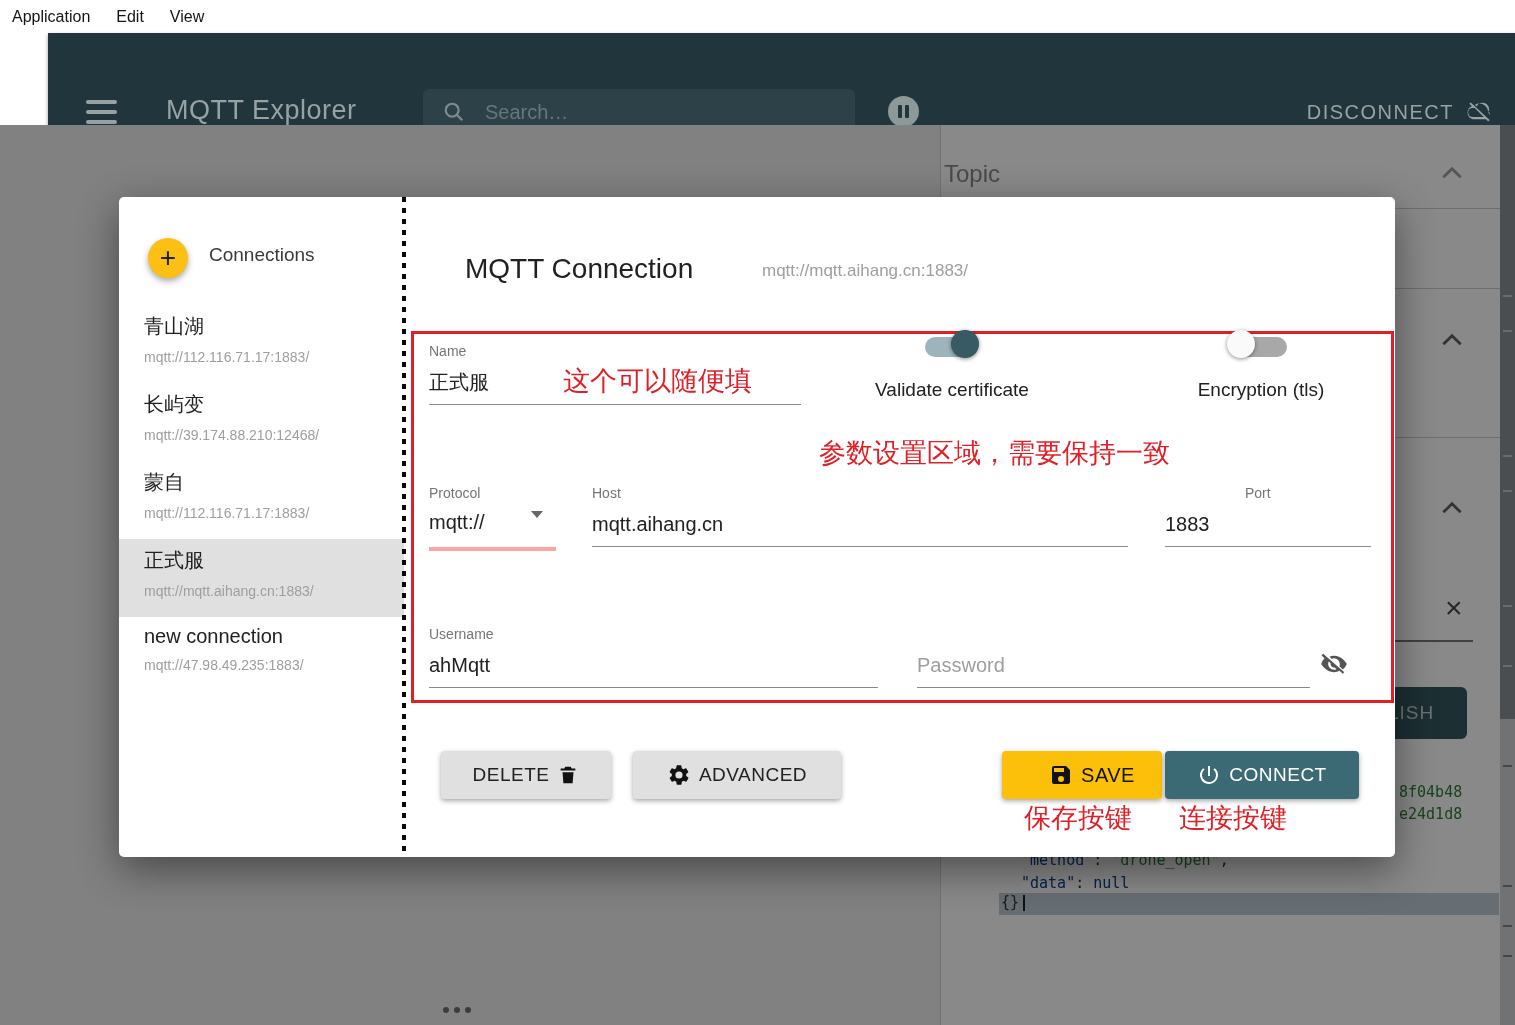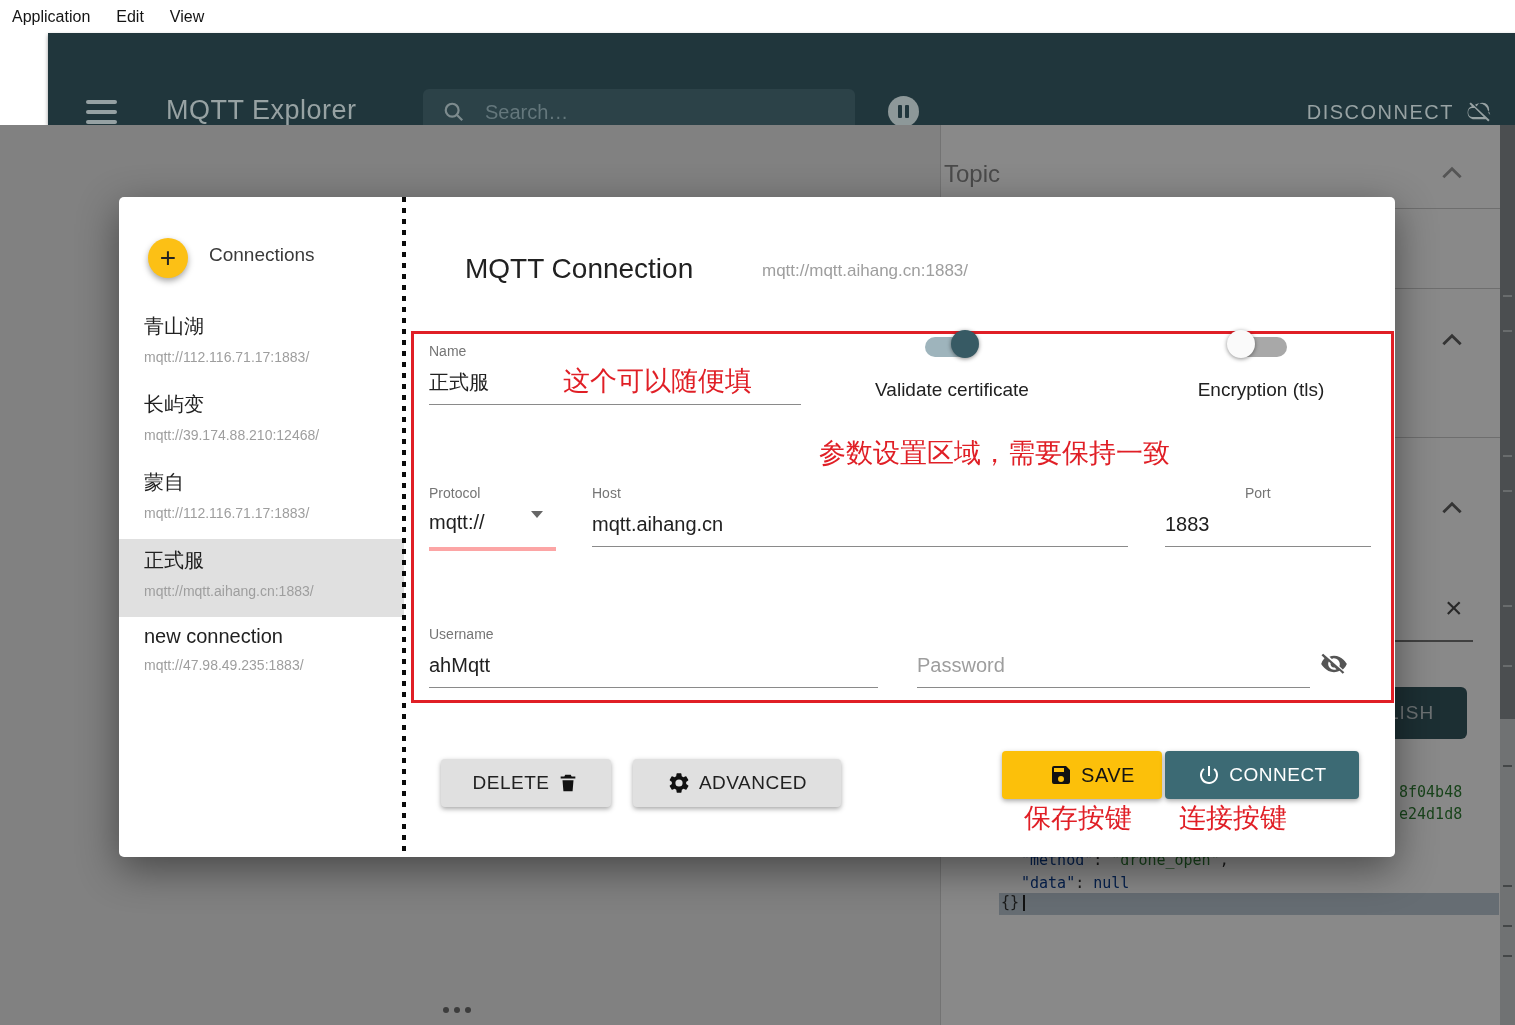--- a/index.html
+++ b/index.html
@@ -60,21 +60,21 @@
   .finput{background:transparent;border:none;border-bottom:1px solid #8a8a8a;outline:none;font-size:20px;color:#212121;font-family:"Liberation Sans",sans-serif;padding:0 0 10px 0;}
   .finput::placeholder{color:#9e9e9e;}
   .rednote{position:absolute;color:#e01f26;font-size:27px;font-weight:500;white-space:nowrap;}
   .swtrack{position:absolute;width:52px;height:20px;border-radius:10px;}
   .swknob{position:absolute;width:28px;height:28px;border-radius:50%;box-shadow:0 1px 4px rgba(0,0,0,.45);}
   .swlabel{position:absolute;width:220px;text-align:center;font-size:19px;color:#212121;}
   .selectbox{position:absolute;display:flex;border-bottom:4px solid #fca5a5;height:40px;box-sizing:border-box;cursor:pointer;}
   .selectbox .sv{font-size:20px;color:#212121;}
   .tri{width:0;height:0;border-left:6px solid transparent;border-right:6px solid transparent;border-top:7px solid #666;margin-left:46px;}
   .btn{position:absolute;height:48px;border-radius:4px;display:flex;align-items:center;justify-content:center;gap:8px;box-shadow:0 2px 5px rgba(0,0,0,.35);cursor:pointer;}
-  .btn.gray{background:#e0e0e0;color:#212121;margin-top:8px;}
+  .btn.gray{background:#e0e0e0;color:#212121;}
   .btn.yellow{background:#fcc00a;color:#141414;padding-left:20px;}
   .btn.teal{background:#3c6a74;color:#ffffff;}
   .btn .bl{font-size:19px;letter-spacing:.5px;}
   .eyebtn{position:absolute;left:1198px;top:450px;width:34px;height:34px;display:flex;align-items:center;justify-content:center;cursor:pointer;}
 </style>
 </head>
 <body>
 
 <div class="screen">
 

